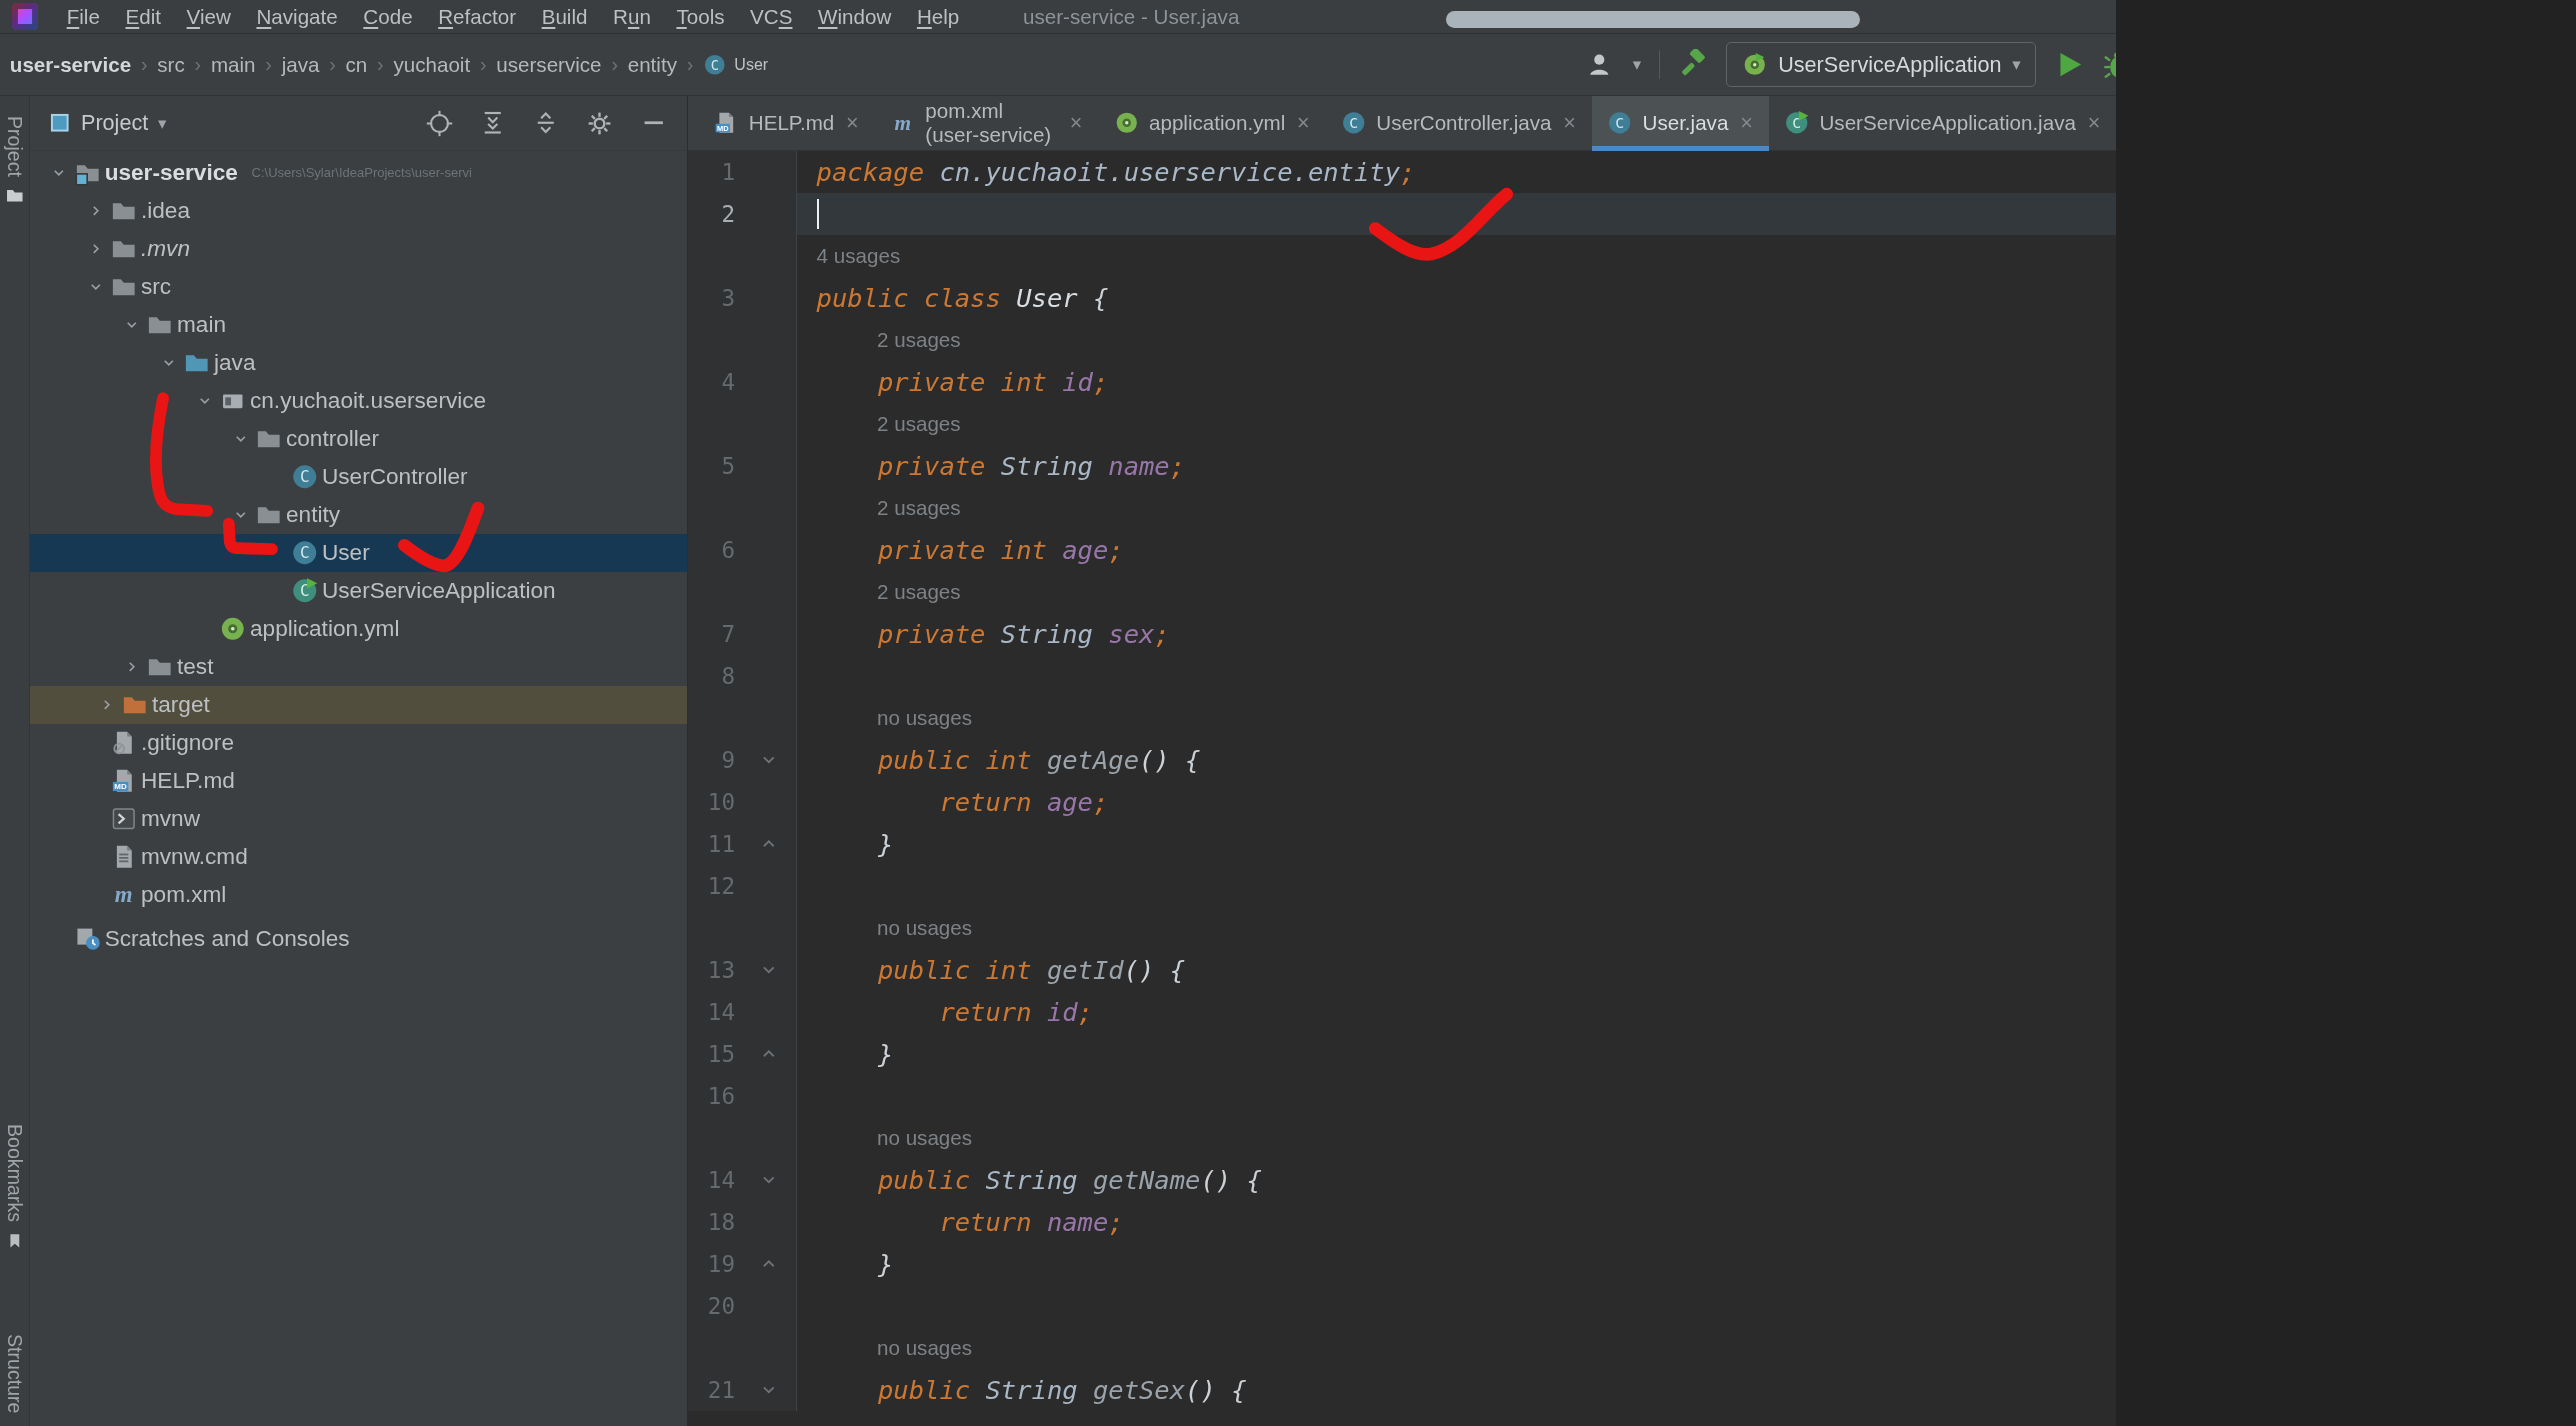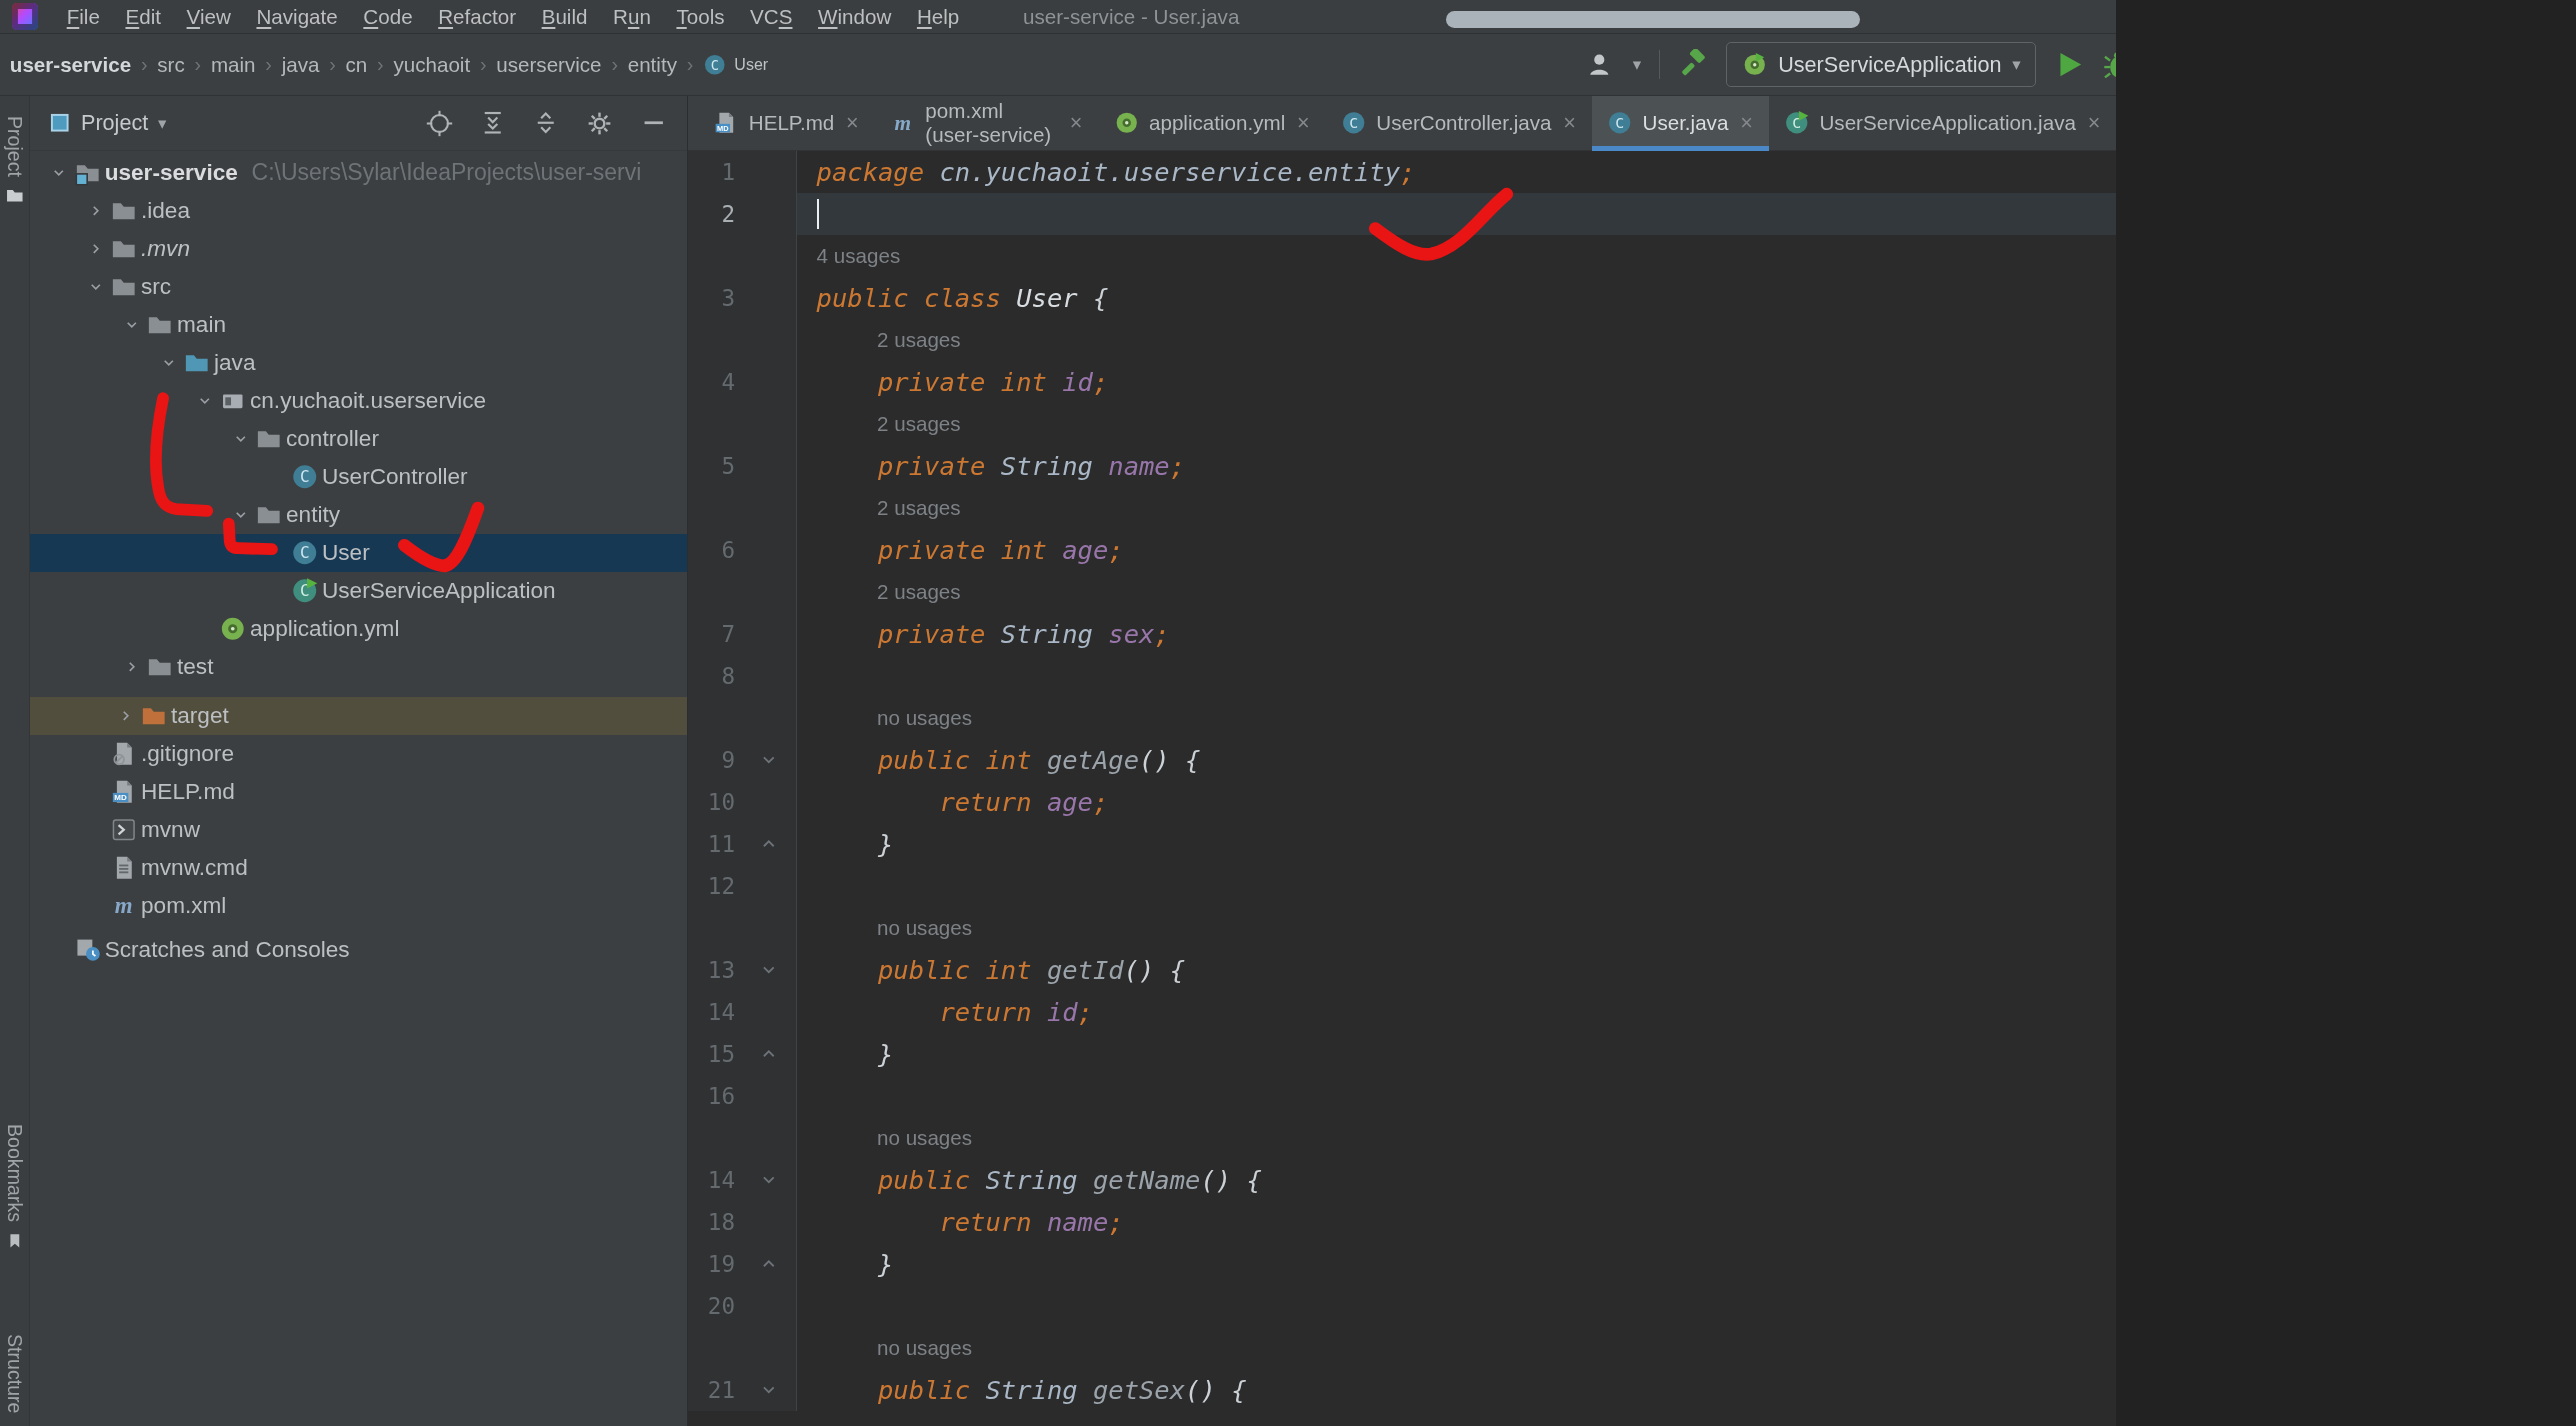--- a/index.html
+++ b/index.html
@@ -46,21 +46,21 @@
   .panel-title{font-size:21.6px;color:#c7cacd;margin:0 9.8px 0 9.8px;}
   .ph-icons{margin-left:auto;display:flex;align-items:center;gap:25.5px;}
   .tree{flex:1;padding-top:2.9px;overflow:hidden;}
   .trow{height:38px;display:flex;align-items:center;white-space:nowrap;position:relative;}
   .trow.selected{background:#163853;}
   .trow.excluded{background:rgba(125,110,58,.33);}
   .tchev{width:29px;flex:none;display:flex;justify-content:center;}
   .ticon{width:31px;flex:none;display:flex;justify-content:flex-start;}
   .tlabel{font-size:22.6px;color:#bcc0c3;}
   .tlabel.bold{font-weight:bold;color:#dadcde;}
-  .tpath{font-size:23px;color:#6d7377;margin-left:13.7px;}
+  .tpath{font-size:13px;color:#6d7377;margin-left:13.7px;}
   
   .editor-area{flex:1;display:flex;flex-direction:column;background:#2b2b2b;overflow:hidden;}
   .tabs{height:54px;flex:none;background:#3c3f41;display:flex;align-items:stretch;
         padding-left:9.8px;border-bottom:1px solid #313335;}
   .tab{display:flex;align-items:center;gap:9.8px;padding:0 15.7px;font-size:20.6px;color:#b7babd;
        position:relative;}
   .tab.active{background:#4c5154;color:#dbdddf;}
   .tab.active::after{content:'';position:absolute;left:0;right:0;bottom:-1px;height:4.9px;background:#4A88C7;}
   .tab-close{color:#85898d;font-size:21.6px;margin-left:2px;line-height:1;}
   .editor{flex:1;position:relative;font-family:"DejaVu Sans Mono",monospace;font-size:25.5px;}
@@ -441,21 +441,21 @@
                 <path d="M9.5 7l5 5-5 5" stroke="#9aa0a5" stroke-width="2" fill="none"></path>
               </svg>
             </span>
             <span class="ticon">
               <svg viewBox="0 0 24 24" width="27.5" height="27.5">
                 <path d="M2.5 5.5h7l2.5 3H21.5v11H2.5z" fill="#8a8f93"></path>
               </svg>
             </span>
             <span class="tlabel">test</span>
           </div>
-          <div class="trow excluded" style="padding-left: 81px; margin-top: 11px;">
+          <div class="trow excluded" style="padding-left: 62px;">
             <span class="tchev">
               <svg viewBox="0 0 24 24" width="19.6" height="19.6">
                 <path d="M9.5 7l5 5-5 5" stroke="#9aa0a5" stroke-width="2" fill="none"></path>
               </svg>
             </span>
             <span class="ticon">
               <svg viewBox="0 0 24 24" width="27.5" height="27.5">
                 <path d="M2.5 5.5h7l2.5 3H21.5v11H2.5z" fill="#c0703a"></path>
               </svg>
             </span>

